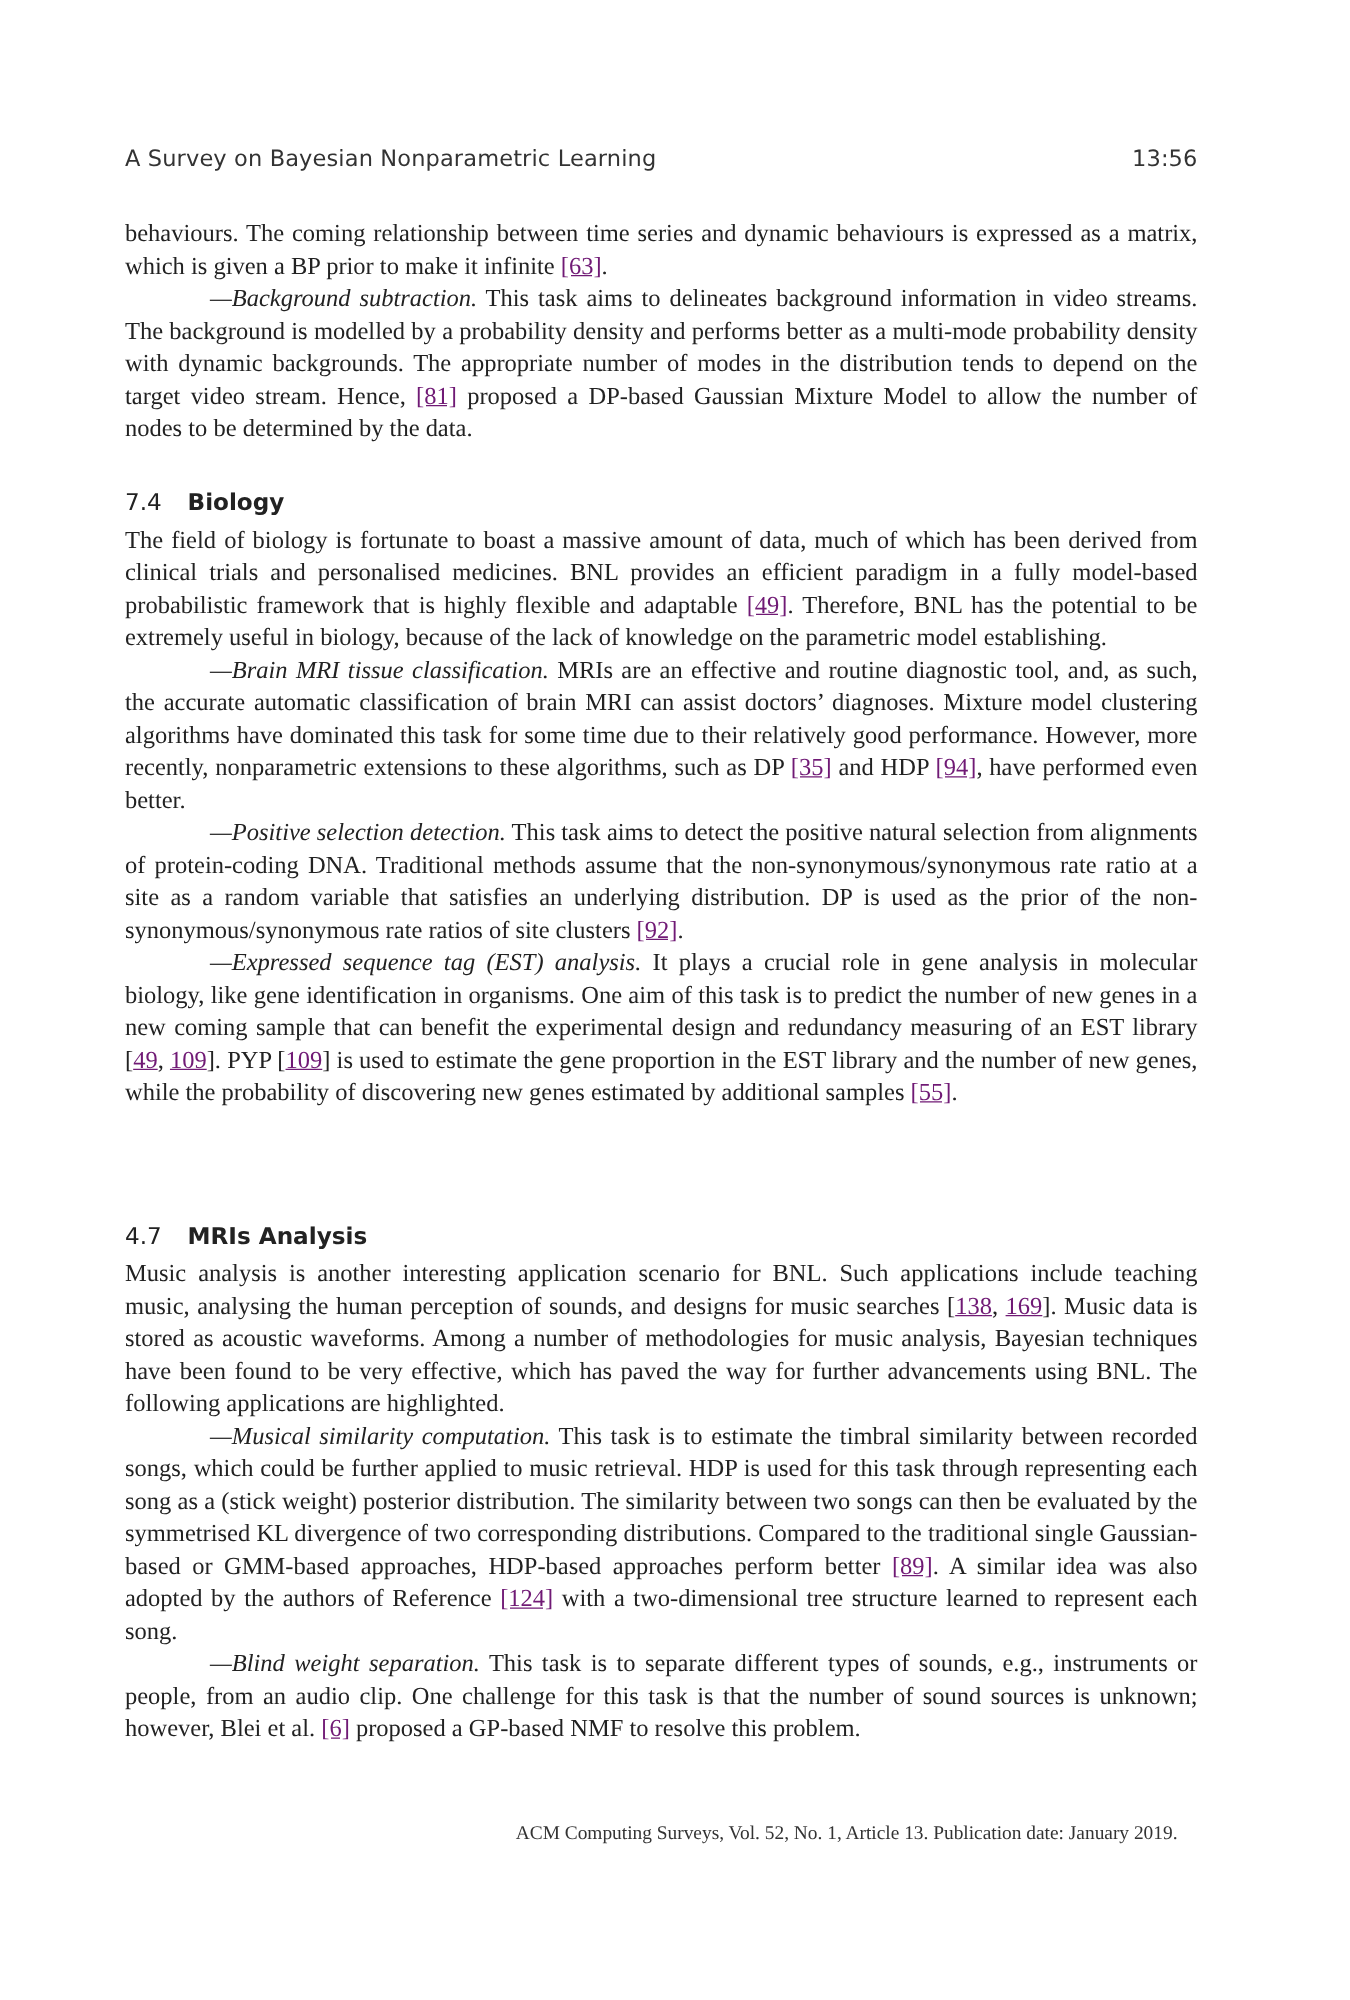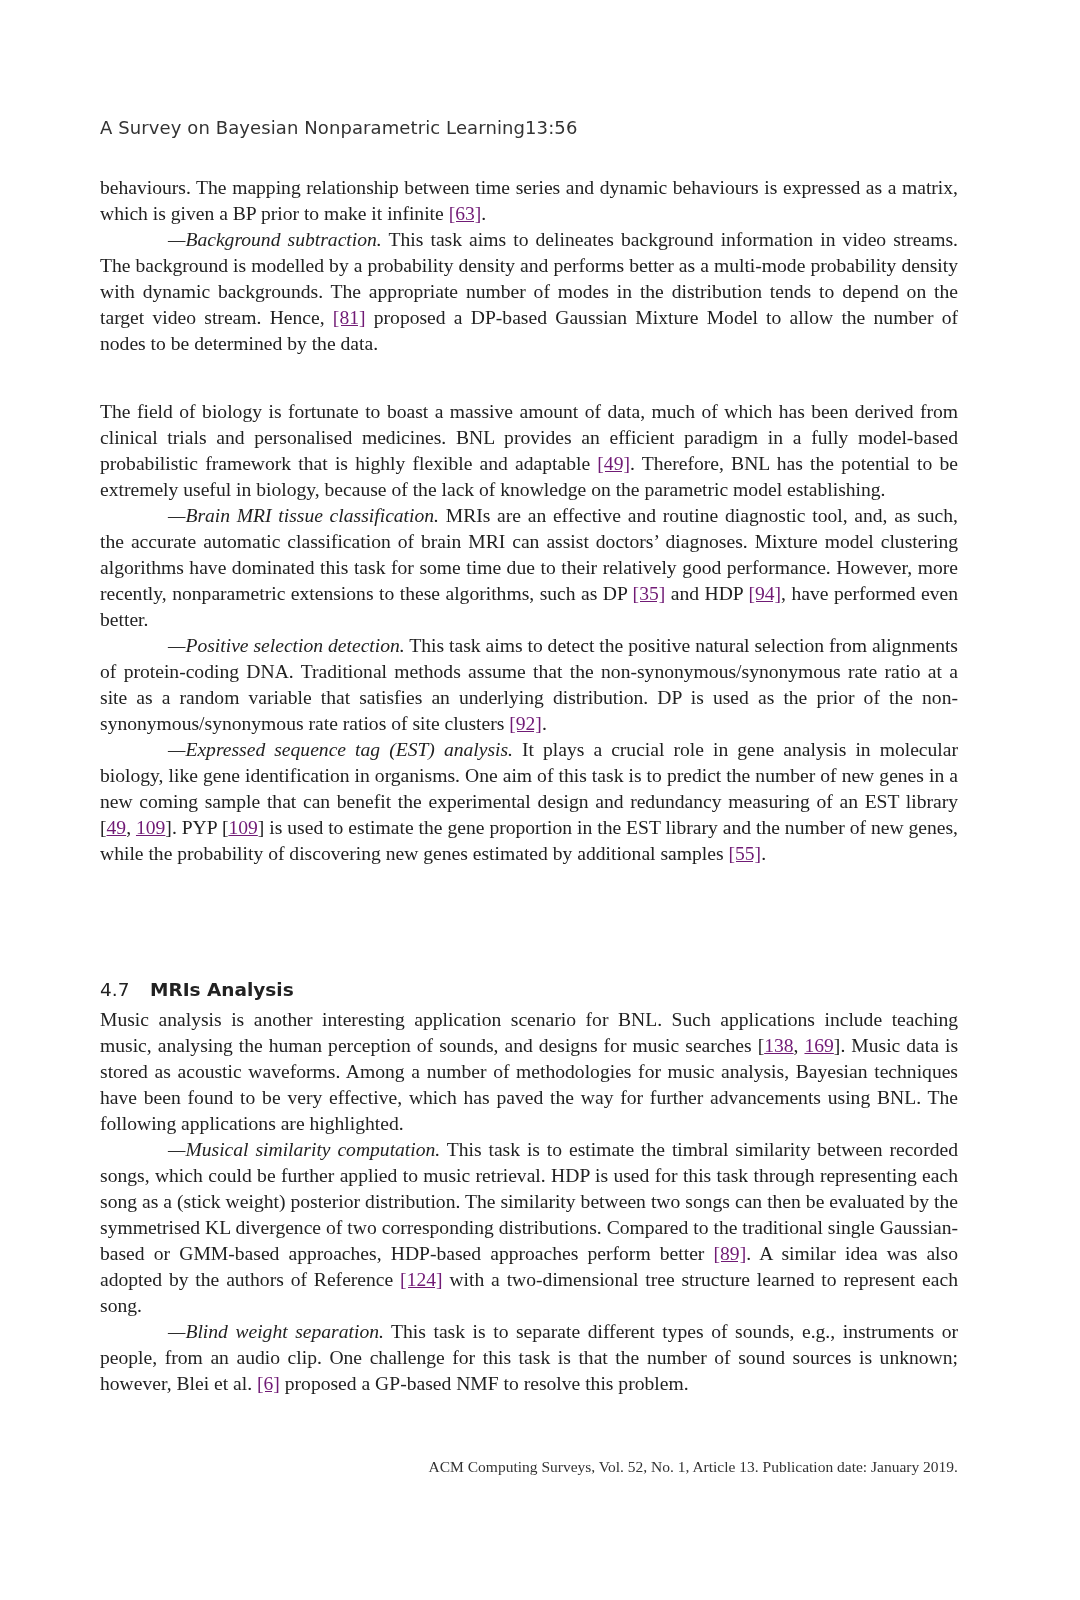--- a/index.html
+++ b/index.html
@@ -1,57 +1,58 @@
 <!DOCTYPE html>
 <html><head>
   <meta charset="utf-8">
   <style>
     html, body { margin: 0; padding: 0; background: #ffffff; }
     body { width: 1080px; height: 1600px; position: relative; overflow: hidden; }
     .page { position: absolute; left: 100px; top: 0; width: 858px; color: #222; }
     .running-head {
       position: absolute; top: 117px; left: 0; width: 858px;
       font-family: "DejaVu Sans", sans-serif; font-size: 18px; color: #333;
-      display: flex; letter-spacing: 0.1px;
+      display: flex; justify-content: space-between; letter-spacing: 0.1px;
     }
     .body-text {
       font-family: "Liberation Serif", serif; font-size: 19.6px; line-height: 26px;
       color: #222; text-align: justify;
     }
     .p { margin: 0; }
     .indent { text-indent: 20px; }
     .cite { color: #701a75; text-decoration: underline; }
     .em { font-style: italic; margin-left: 48px; }
     .section-title {
       font-family: "DejaVu Sans", sans-serif; font-weight: bold; font-size: 18.5px; color: #222;
       margin: 0;
     }
     .section-title .num { display: inline-block; width: 50px; font-weight: normal; }
     .footer {
-      position: absolute; top: 1458px; right: 0;
+      position: absolute; top: 1458px; right: 16px;
       font-family: "Liberation Serif", serif; font-size: 15.5px; color: #333;
     }
     .block { position: absolute; left: 0; width: 858px; }
   </style>
 </head>
 <body>
 
 <div class="page">
 
   <div class="running-head">
     <span>A Survey on Bayesian Nonparametric Learning</span>
     <span>13:56</span>
   </div>
 
   <div class="block body-text" style="top:175px;">
-    <p class="p"><span>behaviours. The mapping relationship between time series and dynamic behaviours is expressed as a matrix, which is given a BP prior to make it infinite </span><span class="cite">[63]</span><span>.</span></p>
+    <p class="p"><span>behaviours. The coming relationship between time series and dynamic behaviours is expressed as a matrix, which is given a BP prior to make it infinite </span><span class="cite">[63]</span><span>.</span></p>
     <p class="p indent"><span class="em">—Background subtraction.</span><span> This task aims to delineates background information in video streams. The background is modelled by a probability density and performs better as a multi-mode probability density with dynamic backgrounds. The appropriate number of modes in the distribution tends to depend on the target video stream. Hence, </span><span class="cite">[81]</span><span> proposed a DP-based Gaussian Mixture Model to allow the number of nodes to be determined by the data.</span></p>
   </div>
 
   <div class="block" style="top:392px;">
+    <h2 class="section-title"><span class="num">7.4</span><span>Biology</span></h2>
     <div class="body-text" style="margin-top:7px;">
       <p class="p"><span>The field of biology is fortunate to boast a massive amount of data, much of which has been derived from clinical trials and personalised medicines. BNL provides an efficient paradigm in a fully model-based probabilistic framework that is highly flexible and adaptable </span><span class="cite">[49]</span><span>. Therefore, BNL has the potential to be extremely useful in biology, because of the lack of knowledge on the parametric model establishing.</span></p>
       <p class="p indent"><span class="em">—Brain MRI tissue classification.</span><span> MRIs are an effective and routine diagnostic tool, and, as such, the accurate automatic classification of brain MRI can assist doctors’ diagnoses. Mixture model clustering algorithms have dominated this task for some time due to their relatively good performance. However, more recently, nonparametric extensions to these algorithms, such as DP </span><span class="cite">[35]</span><span> and HDP </span><span class="cite">[94]</span><span>, have performed even better.</span></p>
       <p class="p indent"><span class="em">—Positive selection detection.</span><span> This task aims to detect the positive natural selection from alignments of protein-coding DNA. Traditional methods assume that the non-synonymous/synonymous rate ratio at a site as a random variable that satisfies an underlying distribution. DP is used as the prior of the non-synonymous/synonymous rate ratios of site clusters </span><span class="cite">[92]</span><span>.</span></p>
       <p class="p indent"><span class="em">—Expressed sequence tag (EST) analysis.</span><span> It plays a crucial role in gene analysis in molecular biology, like gene identification in organisms. One aim of this task is to predict the number of new genes in a new coming sample that can benefit the experimental design and redundancy measuring of an EST library [</span><span class="cite">49</span><span>, </span><span class="cite">109</span><span>]. PYP [</span><span class="cite">109</span><span>] is used to estimate the gene proportion in the EST library and the number of new genes, while the probability of discovering new genes estimated by additional samples </span><span class="cite">[55]</span><span>.</span></p>
     </div>
   </div>
 
   <div class="block" style="top:979px;">
     <h2 class="section-title"><span class="num">4.7</span><span>MRIs Analysis</span></h2>

